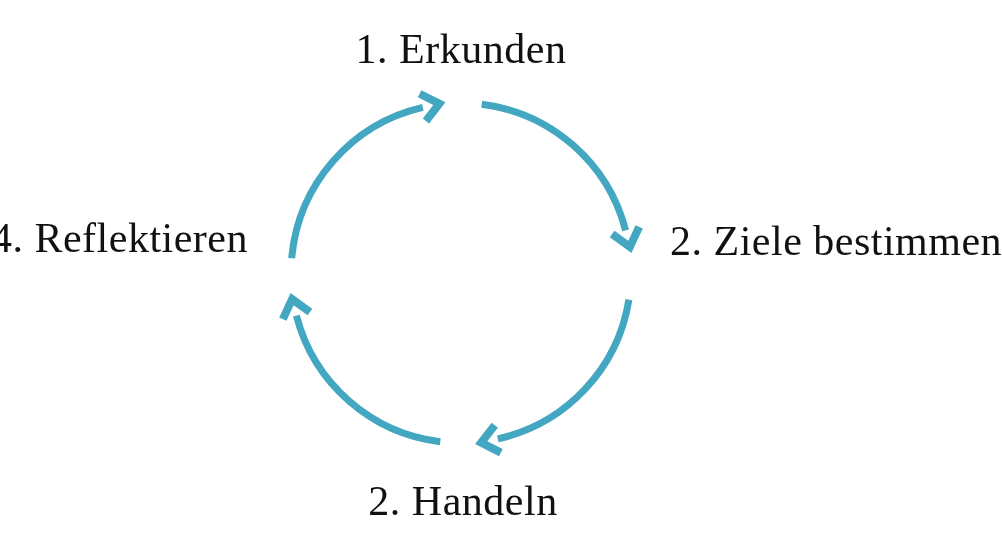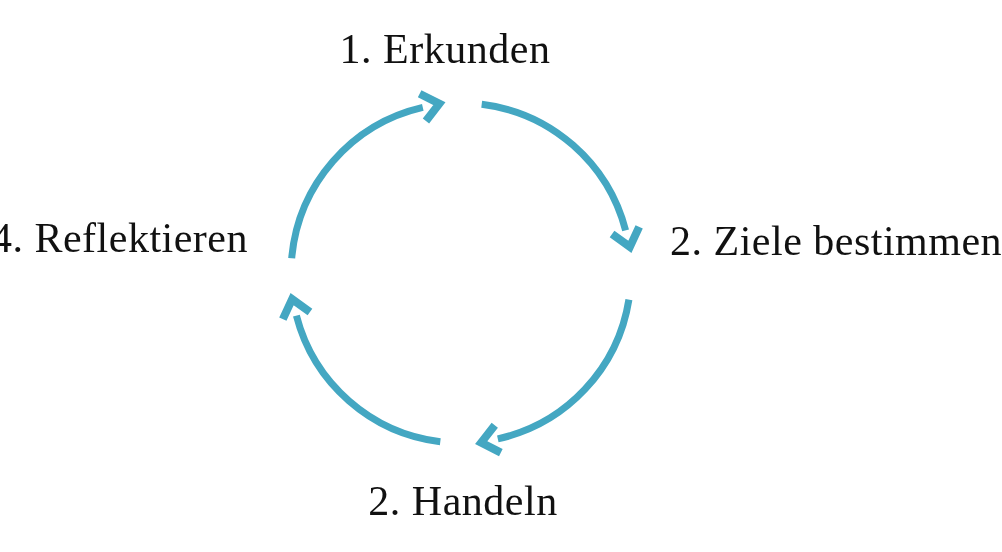--- a/index.html
+++ b/index.html
@@ -29,21 +29,21 @@
     fill: none;
   }
   .step-label {
     position: absolute;
     font-size: 42px;
     line-height: 1;
     color: var(--text-color);
     white-space: nowrap;
     letter-spacing: 0.5px;
   }
-  .label-top    { left: 445px; top: 28px;  transform: translateX(-50%); }
+  .label-top    { left: 461px; top: 28px;  transform: translateX(-50%); }
   .label-right  { left: 670px; top: 220px; text-align: right; }
   .label-bottom { left: 463px; top: 480px; transform: translateX(-50%); }
   .label-left   { left: 248px; top: 217px; transform: translateX(-100%); }
 </style>
 </head>
 <body>
 
 <div class="canvas">
 
   <svg class="cycle-svg" viewBox="0 0 1002 552" xmlns="http://www.w3.org/2000/svg" aria-hidden="true">

